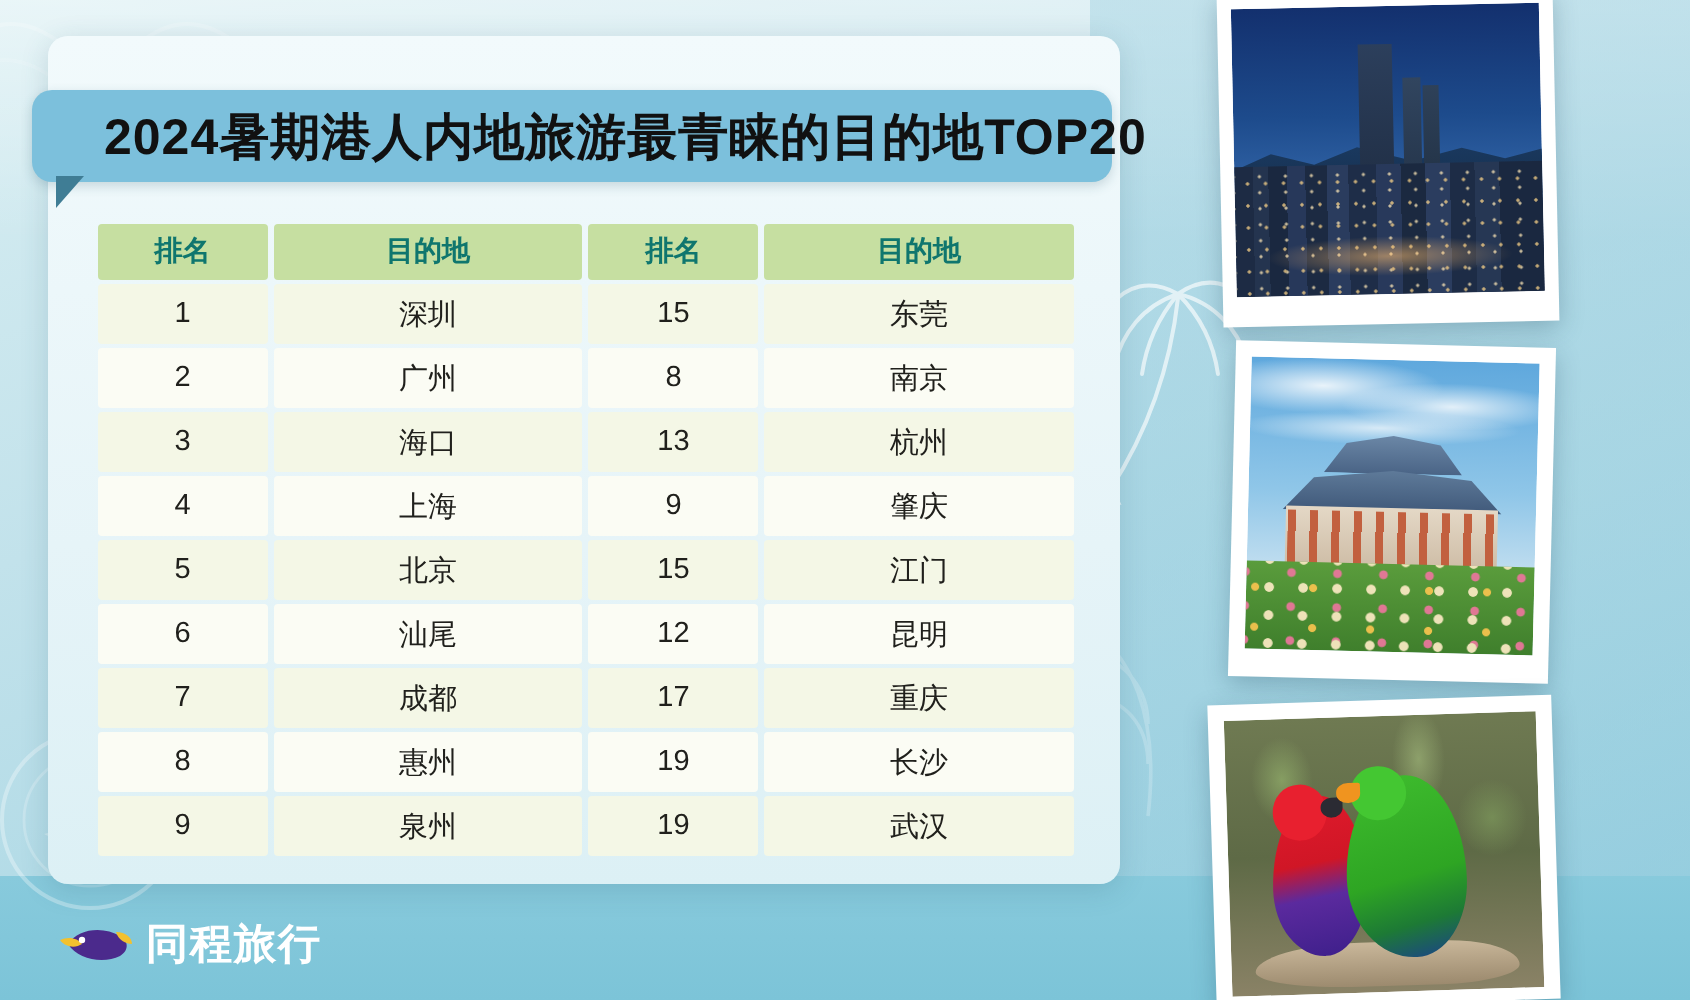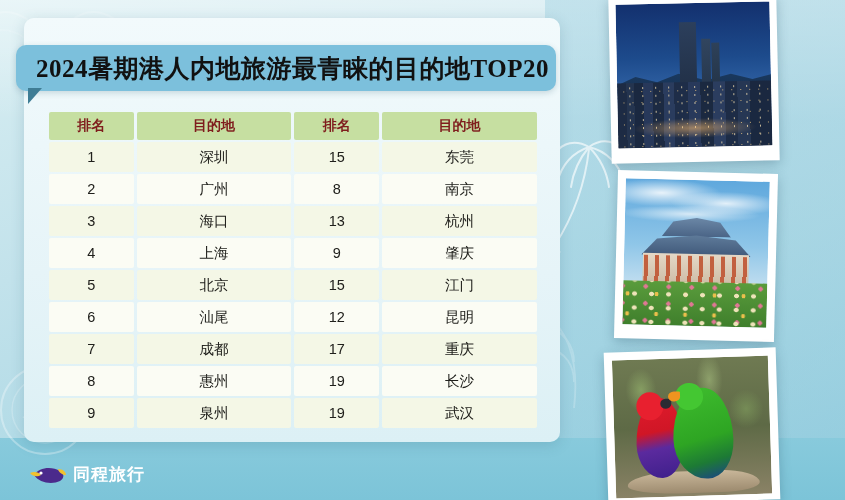--- a/index.html
+++ b/index.html
@@ -32,28 +32,28 @@
   .card{position:absolute;left:24px;top:18px;width:536px;height:424px;
     background:linear-gradient(180deg,#f2fafc 0%,#e6f4f8 60%,#dcf0f5 100%);
     border-radius:10px;box-shadow:0 3px 14px rgba(40,90,110,.18);}
 
   
   .banner{position:absolute;left:16px;top:45px;width:540px;height:46px;
     background:#7cc0dc;border-radius:10px;
     display:flex;align-items:center;box-shadow:0 2px 6px rgba(30,80,100,.20);}
   .banner-tail{position:absolute;left:28px;top:88px;width:0;height:0;
     border-left:14px solid #3f7d95;border-bottom:16px solid transparent;}
-  .banner-text{margin-left:20px;font-size:25px;font-weight:bold;color:#111;
+  .banner-text{margin-left:36px;font-size:25px;font-weight:bold;color:#111;
     letter-spacing:.5px;white-space:nowrap;
-    font-family:Liberation Serif, serif;}
+    font-family:Liberation Sans, sans-serif;}
 
   
   .table-wrap{position:absolute;left:46px;top:110px;width:494px;}
   table{border-collapse:separate;border-spacing:3px 2px;width:494px;}
-  th{background:#c6dfa1;color:#7f1d1d;font-weight:bold;font-size:14px;
+  th{background:#c6dfa1;color:#0f766e;font-weight:bold;font-size:14px;
     height:26px;text-align:center;border-radius:2px;}
   td{height:28px;text-align:center;font-size:14.5px;color:#20201c;border-radius:2px;}
   tbody tr:nth-child(odd) td{background:#f4f7e6;}
   tbody tr:nth-child(even) td{background:#fbfcf4;}
   .col-rank{width:86px;}
   .col-dest{width:160px;}
 
   
   .photo{position:absolute;background:#fff;box-shadow:0 4px 12px rgba(30,70,90,.28);}
   .photo .inner{position:absolute;overflow:hidden;}
@@ -136,21 +136,21 @@
   .beak-green{position:absolute;left:35%;top:24%;width:8%;height:7%;
     background:#f0941f;border-radius:50% 10% 50% 50%;}
   .branch3{position:absolute;left:8%;bottom:2%;width:84%;height:16%;
     background:linear-gradient(180deg,#c9b79a,#9c8a6e);
     border-radius:40% 30% 30% 40%/60% 60% 40% 40%;}
 
   
   .footer{position:absolute;left:30px;bottom:14px;display:flex;align-items:center;gap:16px;}
   .tc-logo{display:flex;align-items:center;gap:7px;}
   .tc-mark{width:36px;height:22px;}
-  .tc-text{font-size:17px;font-weight:bold;color:#fff;letter-spacing:1px;
+  .tc-text{font-size:21px;font-weight:bold;color:#fff;letter-spacing:1px;
     font-family:"DejaVu Sans","Liberation Sans",sans-serif;}
   .hg-text{font-size:24px;font-weight:bold;letter-spacing:.5px;
     font-family:"DejaVu Sans","Liberation Sans",sans-serif;}
   .hg-solid{color:#1fc44f;}
   .hg-out{color:transparent;-webkit-text-stroke:2.4px #1fc44f;}
 </style>
 </head>
 <body>
 
 <div class="stage">

